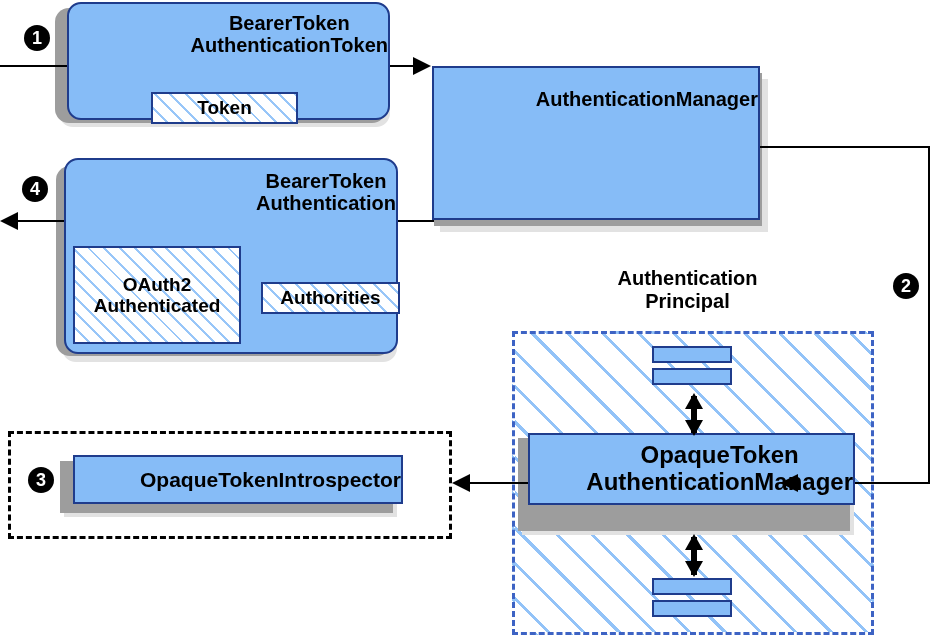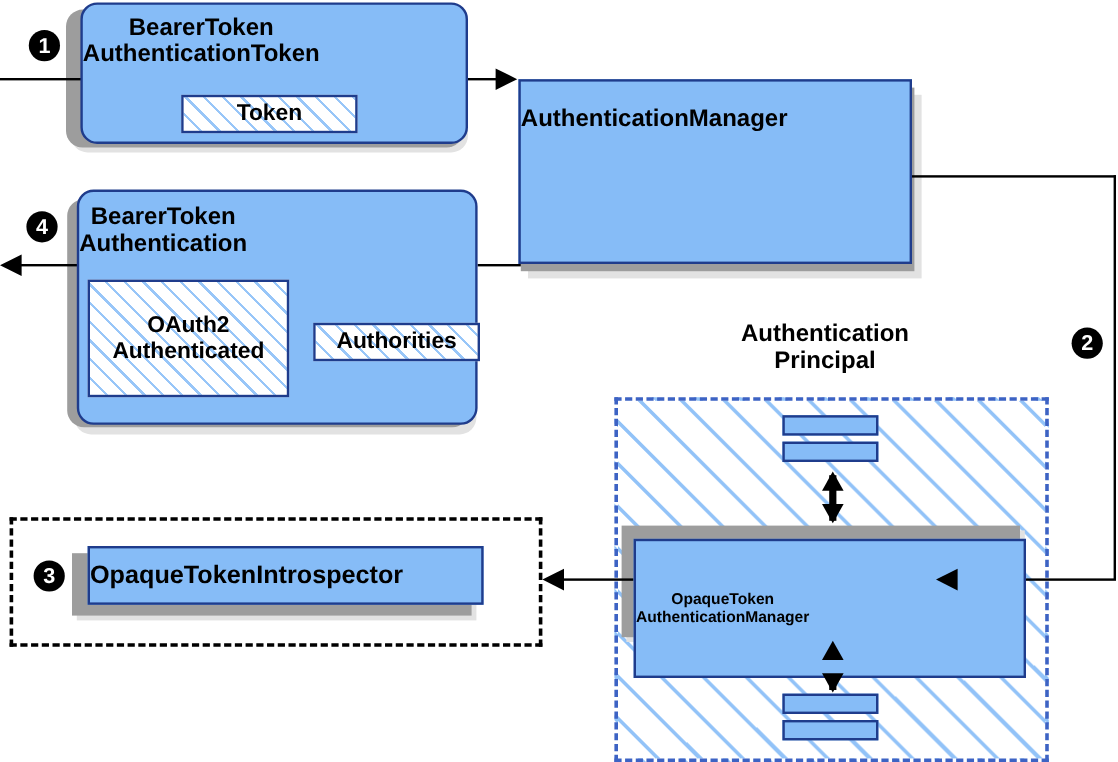--- a/index.html
+++ b/index.html
@@ -21,21 +21,21 @@
   
   .node {
     position: absolute;
     box-sizing: border-box;
     background: #86BCF7;
     border: 2px solid #1F3C8C;
     color: #000000;
     font-weight: bold;
     display: flex;
     align-items: center;
-    justify-content: flex-start;
+    justify-content: flex-end;
     text-align: center;
     line-height: 1.12;
     z-index: 5;
   }
   .shadow-dark {
     position: absolute;
     background: #9d9d9d;
     z-index: 2;
   }
   .shadow-light {
@@ -59,20 +59,21 @@
     justify-content: center;
     line-height: 1.12;
     background-color: #ffffff;
     background-image: repeating-linear-gradient(
         45deg,
         rgba(134,188,247,0) 0px,
         rgba(134,188,247,0) 9px,
         rgba(134,188,247,0.85) 9px,
         rgba(134,188,247,0.85) 11px);
     z-index: 7;
+    margin-top: 13px;
   }
 
   
   .hatch-region {
     position: absolute;
     box-sizing: border-box;
     border: 3px dashed #3D63C4;
     background-color: #ffffff;
     background-image: repeating-linear-gradient(
         45deg,
@@ -237,21 +238,21 @@
 
   <div class="bar" style="left:652px; top:346px; width:80px; height:17px;"></div>
   <div class="bar" style="left:652px; top:368px; width:80px; height:17px;"></div>
 
   <div class="line-v" style="left:691px; top:396px; height:38px; border-left-width:6px;"></div>
   <div class="arrow arrow-up" style="left:685px; top:393px;"></div>
   <div class="arrow arrow-down" style="left:685px; top:420px;"></div>
 
   <div class="shadow-light" style="left:522px; top:442px; width:332px; height:93px;"></div>
   <div class="shadow-dark" style="left:518px; top:438px; width:332px; height:93px;"></div>
-  <div class="node" style="left:528px; top:433px; width:327px; height:116px; font-size:13px;margin-top:16px;">
+  <div class="node" style="left:528px; top:433px; width:327px; height:72px; font-size:24px;">
     <div>
       <div>OpaqueToken</div>
       <div>AuthenticationManager</div>
     </div>
   </div>
 
   <div class="line-v" style="left:691px; top:537px; height:38px; border-left-width:6px;"></div>
   <div class="arrow arrow-up" style="left:685px; top:534px;"></div>
   <div class="arrow arrow-down" style="left:685px; top:561px;"></div>
 

